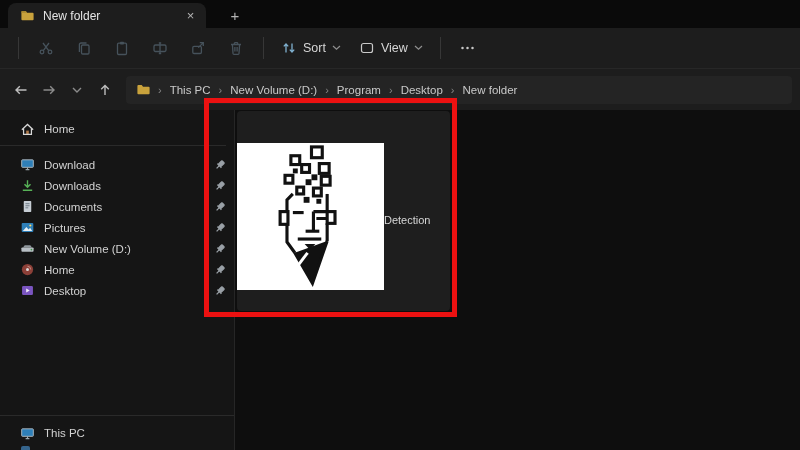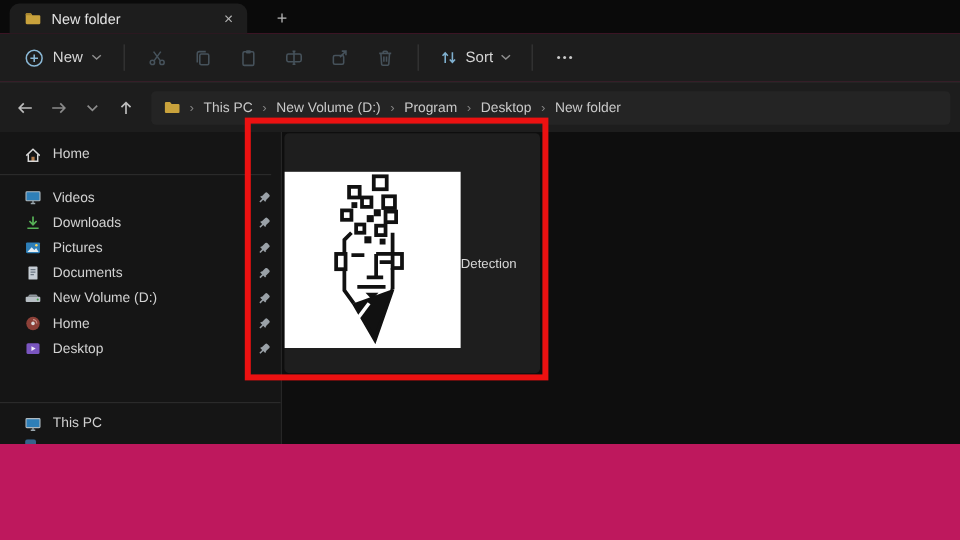--- a/index.html
+++ b/index.html
@@ -40,21 +40,21 @@
     display:flex; align-items:center; padding:0 8px; }
   .nav-btn { width:26px; height:26px; display:flex; align-items:center; justify-content:center;
     margin-right:2px; border-radius:4px; color:#bdbdbd; }
   .nav-btn.dim { color:#8b8b8b; }
   .addressbar { flex:1; height:28px; background:#242424; border-radius:4px; margin-left:6px;
     display:flex; align-items:center; padding:0 10px; gap:2px; }
   .crumb { color:#c9c9c9; font-size:11.5px; padding:2px 5px; border-radius:3px; white-space:nowrap; }
   .crumb-sep { color:#858585; font-size:11px; padding:0 1px; }
 
   
-  .body-row { display:flex; height:260px;text-align:center; }
+  .body-row { display:flex; height:340px;text-align:center; }
   .sidebar { width:235px; background:#151515; border-right:1px solid #262626;
     padding-top:8px; display:flex; flex-direction:column; overflow:hidden; }
   .side-item { height:21px; flex:0 0 auto; display:flex; align-items:center;
     padding:0 8px 0 20px; gap:9px; font-size:11.5px; color:#d2d2d2; border-radius:4px; }
   .side-item.tall { height:22px; }
   .side-item.bottom { height:26px; }
   .side-sep { height:1px; flex:0 0 auto; background:#2a2a2a; margin:5px 8px 8px 0; }
   .side-sep.b { margin:0 0 4px 0; }
   .pin { margin-left:auto; display:flex; }
   .side-spacer { flex:1 1 auto; }
@@ -87,34 +87,20 @@
           <path d="M1.5,4.2 a1,1 0 0 1 1,-1 h3.6 l1.4,1.8 H1.5 Z" fill="#a8862f"></path>
         </svg>
       </span>
       <span class="tab-title">New folder</span>
       <span class="tab-close">×</span>
     </div>
     <div class="newtab">+</div>
   </div>
 
   <div class="commandbar">
-    <div class="cmd-new">
-      <span>
-        <svg width="17" height="17" viewBox="0 0 16 16" fill="none" stroke="#8ab8d6" stroke-width="1.2">
-          <circle cx="8" cy="8" r="6.2"></circle>
-            <path d="M8,5 V11 M5,8 H11"></path>
-        </svg>
-      </span>
-      <span>New</span>
-      <span class="chev">
-        <svg width="9" height="6" viewBox="0 0 9 6" fill="none" stroke="currentColor" stroke-width="1.2">
-            <polyline points="1,1 4.5,4.2 8,1"></polyline>
-          </svg>
-      </span>
-    </div>
 
     <div class="vdiv"></div>
 
     <div class="icon-btn">
       <svg width="16" height="16" viewBox="0 0 16 16" fill="none" stroke="#46525b" stroke-width="1.3">
         <circle cx="4" cy="12" r="1.8"></circle>
           <circle cx="12" cy="12" r="1.8"></circle>
         <path d="M5.3,10.7 L11,3 M10.7,10.7 L5,3"></path>
       </svg>
     </div>
@@ -160,20 +146,33 @@
         </svg>
       </span>
       <span>Sort</span>
       <span class="chev">
         <svg width="9" height="6" viewBox="0 0 9 6" fill="none" stroke="currentColor" stroke-width="1.2">
             <polyline points="1,1 4.5,4.2 8,1"></polyline>
           </svg>
       </span>
     </div>
 
+    <div class="cmd-labeled">
+      <span>
+        <svg width="16" height="16" viewBox="0 0 16 16" fill="none" stroke="#c9c9c9" stroke-width="1.2">
+          <rect x="2.5" y="3.5" width="11" height="9" rx="2"></rect>
+        </svg>
+      </span>
+      <span>View</span>
+      <span class="chev">
+        <svg width="9" height="6" viewBox="0 0 9 6" fill="none" stroke="currentColor" stroke-width="1.2">
+            <polyline points="1,1 4.5,4.2 8,1"></polyline>
+          </svg>
+      </span>
+    </div>
 
     <div class="vdiv"></div>
 
     <div class="icon-btn">
       <svg width="17" height="16" viewBox="0 0 16 16" fill="#c9c9c9">
         <circle cx="3" cy="8" r="1.25"></circle>
           <circle cx="8" cy="8" r="1.25"></circle>
           <circle cx="13" cy="8" r="1.25"></circle>
       </svg>
     </div>
@@ -237,78 +236,78 @@
 
       <div class="side-sep"></div>
 
       <div class="side-item">
         <span>
           <svg width="15" height="15" viewBox="0 0 16 16">
             <rect x="1.8" y="3" width="12.4" height="8" rx="0.8" fill="#2e7fb8" stroke="#aeb9c0" stroke-width="1"></rect>
             <path d="M6,13.4 h4 M8,11 v2.4" stroke="#9aa6ad" stroke-width="1.2" fill="none"></path>
           </svg>
         </span>
-        <span>Videos</span>
+        <span>Download</span>
         <span class="pin">
           <svg width="12" height="12" viewBox="0 0 12 12">
               <g transform="rotate(45 6 6)" stroke="#9aa1a7" stroke-width="1.3" fill="#9aa1a7">
                 <rect x="4.3" y="1.6" width="3.4" height="4.8" rx="0.5"></rect>
                 <line x1="3.1" y1="6.9" x2="8.9" y2="6.9"></line>
                 <line x1="6" y1="6.9" x2="6" y2="10.8"></line>
               </g>
             </svg>
         </span>
       </div>
 
       <div class="side-item">
         <span>
           <svg width="15" height="15" viewBox="0 0 16 16" fill="none" stroke="#57b257" stroke-width="1.5">
             <path d="M8,2.5 V9.3 M4.8,6.6 L8,9.9 L11.2,6.6 M3,13 H13"></path>
           </svg>
         </span>
         <span>Downloads</span>
+        <span class="pin">
+          <svg width="12" height="12" viewBox="0 0 12 12">
+              <g transform="rotate(45 6 6)" stroke="#9aa1a7" stroke-width="1.3" fill="#9aa1a7">
+                <rect x="4.3" y="1.6" width="3.4" height="4.8" rx="0.5"></rect>
+                <line x1="3.1" y1="6.9" x2="8.9" y2="6.9"></line>
+                <line x1="6" y1="6.9" x2="6" y2="10.8"></line>
+              </g>
+            </svg>
+        </span>
+      </div>
+
+      <div class="side-item">
+        <span>
+          <svg width="15" height="15" viewBox="0 0 16 16">
+            <rect x="4" y="2.2" width="8" height="11.6" rx="0.8" fill="#c6cdd4"></rect>
+            <path d="M5.8,5 h4.4 M5.8,7.2 h4.4 M5.8,9.4 h3" stroke="#6b7782" stroke-width="1"></path>
+          </svg>
+        </span>
+        <span>Documents</span>
         <span class="pin">
           <svg width="12" height="12" viewBox="0 0 12 12">
               <g transform="rotate(45 6 6)" stroke="#9aa1a7" stroke-width="1.3" fill="#9aa1a7">
                 <rect x="4.3" y="1.6" width="3.4" height="4.8" rx="0.5"></rect>
                 <line x1="3.1" y1="6.9" x2="8.9" y2="6.9"></line>
                 <line x1="6" y1="6.9" x2="6" y2="10.8"></line>
               </g>
             </svg>
         </span>
       </div>
 
       <div class="side-item">
         <span>
           <svg width="15" height="15" viewBox="0 0 16 16">
             <rect x="1.8" y="3.2" width="12.4" height="9.6" rx="1" fill="#2e7fb8"></rect>
             <path d="M3,11.8 L6.8,7.4 L9.2,10 L10.8,8.2 L13,11.8 Z" fill="#e7eef2"></path>
             <circle cx="11" cy="5.8" r="1.1" fill="#ffd75e"></circle>
           </svg>
         </span>
         <span>Pictures</span>
-        <span class="pin">
-          <svg width="12" height="12" viewBox="0 0 12 12">
-              <g transform="rotate(45 6 6)" stroke="#9aa1a7" stroke-width="1.3" fill="#9aa1a7">
-                <rect x="4.3" y="1.6" width="3.4" height="4.8" rx="0.5"></rect>
-                <line x1="3.1" y1="6.9" x2="8.9" y2="6.9"></line>
-                <line x1="6" y1="6.9" x2="6" y2="10.8"></line>
-              </g>
-            </svg>
-        </span>
-      </div>
-
-      <div class="side-item">
-        <span>
-          <svg width="15" height="15" viewBox="0 0 16 16">
-            <rect x="4" y="2.2" width="8" height="11.6" rx="0.8" fill="#c6cdd4"></rect>
-            <path d="M5.8,5 h4.4 M5.8,7.2 h4.4 M5.8,9.4 h3" stroke="#6b7782" stroke-width="1"></path>
-          </svg>
-        </span>
-        <span>Documents</span>
         <span class="pin">
           <svg width="12" height="12" viewBox="0 0 12 12">
               <g transform="rotate(45 6 6)" stroke="#9aa1a7" stroke-width="1.3" fill="#9aa1a7">
                 <rect x="4.3" y="1.6" width="3.4" height="4.8" rx="0.5"></rect>
                 <line x1="3.1" y1="6.9" x2="8.9" y2="6.9"></line>
                 <line x1="6" y1="6.9" x2="6" y2="10.8"></line>
               </g>
             </svg>
         </span>
       </div>

